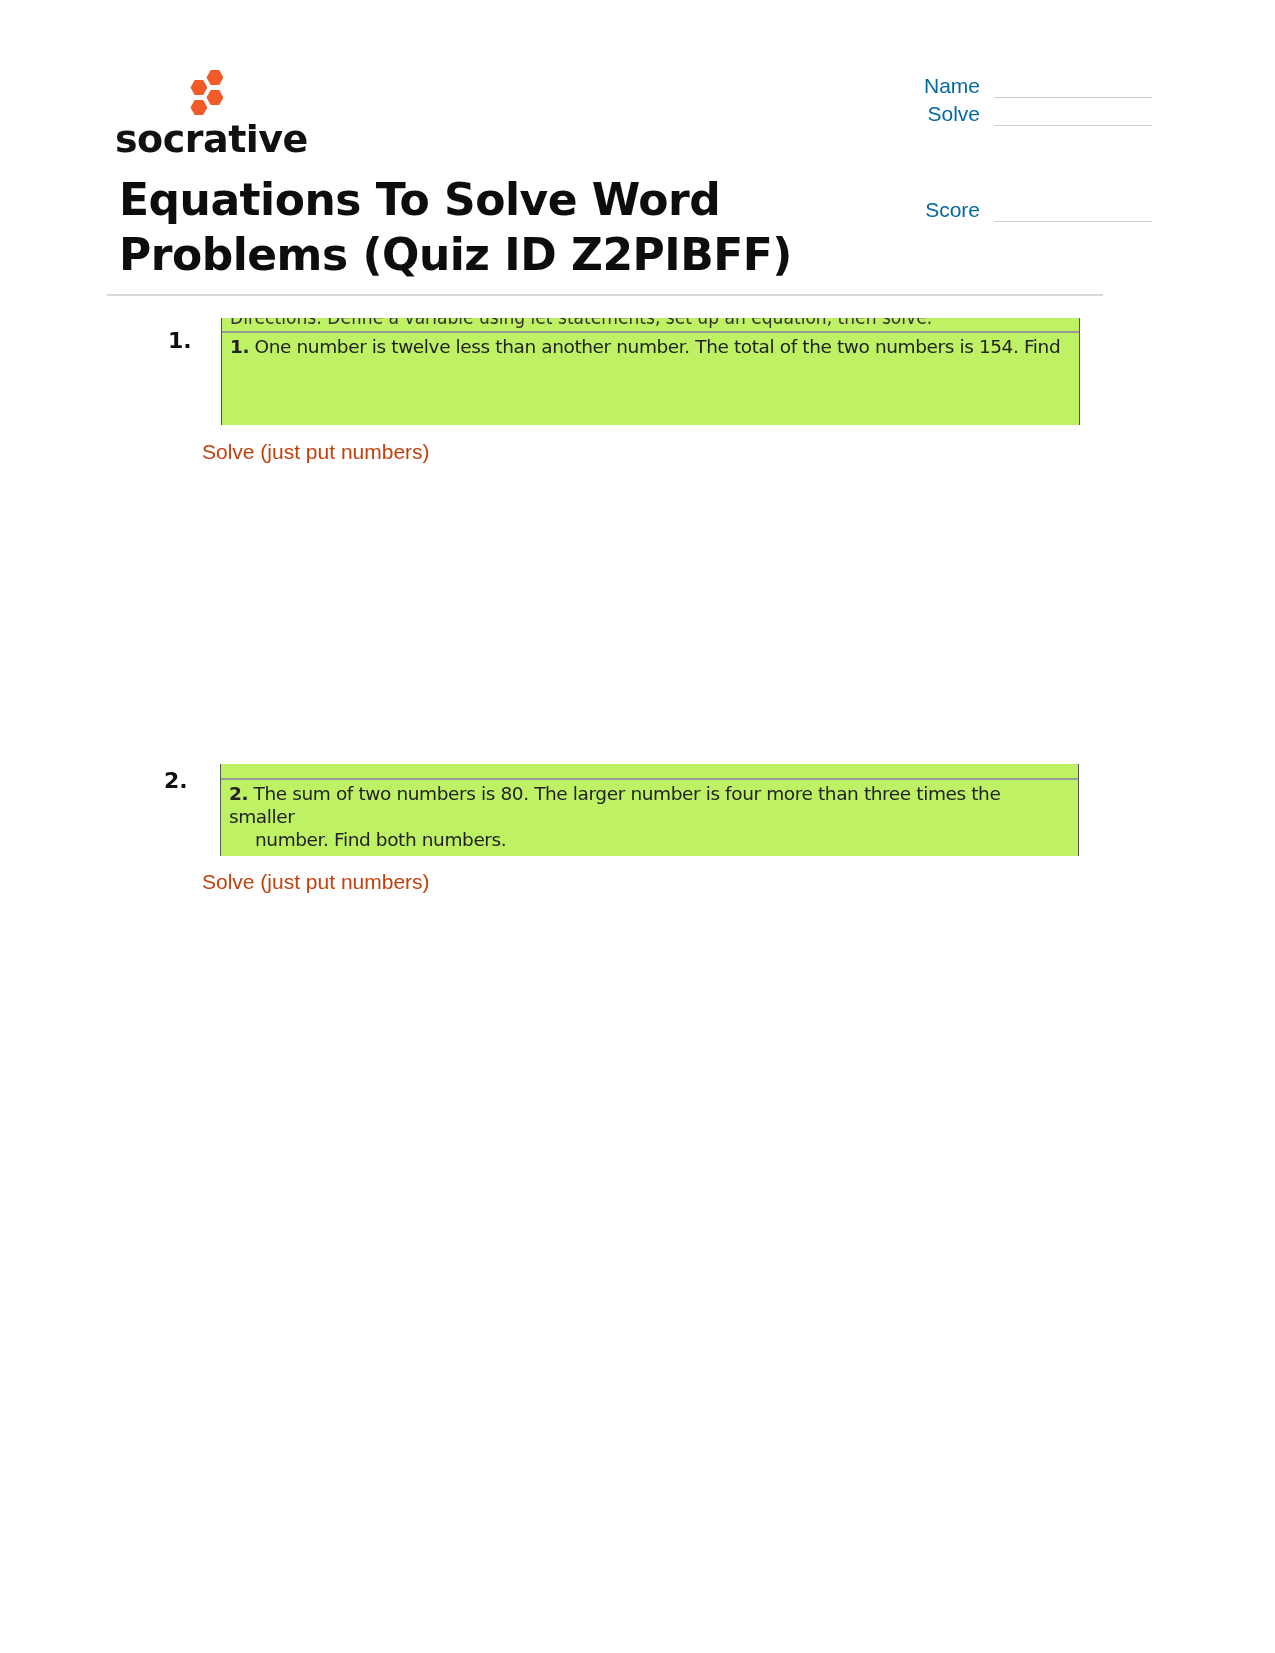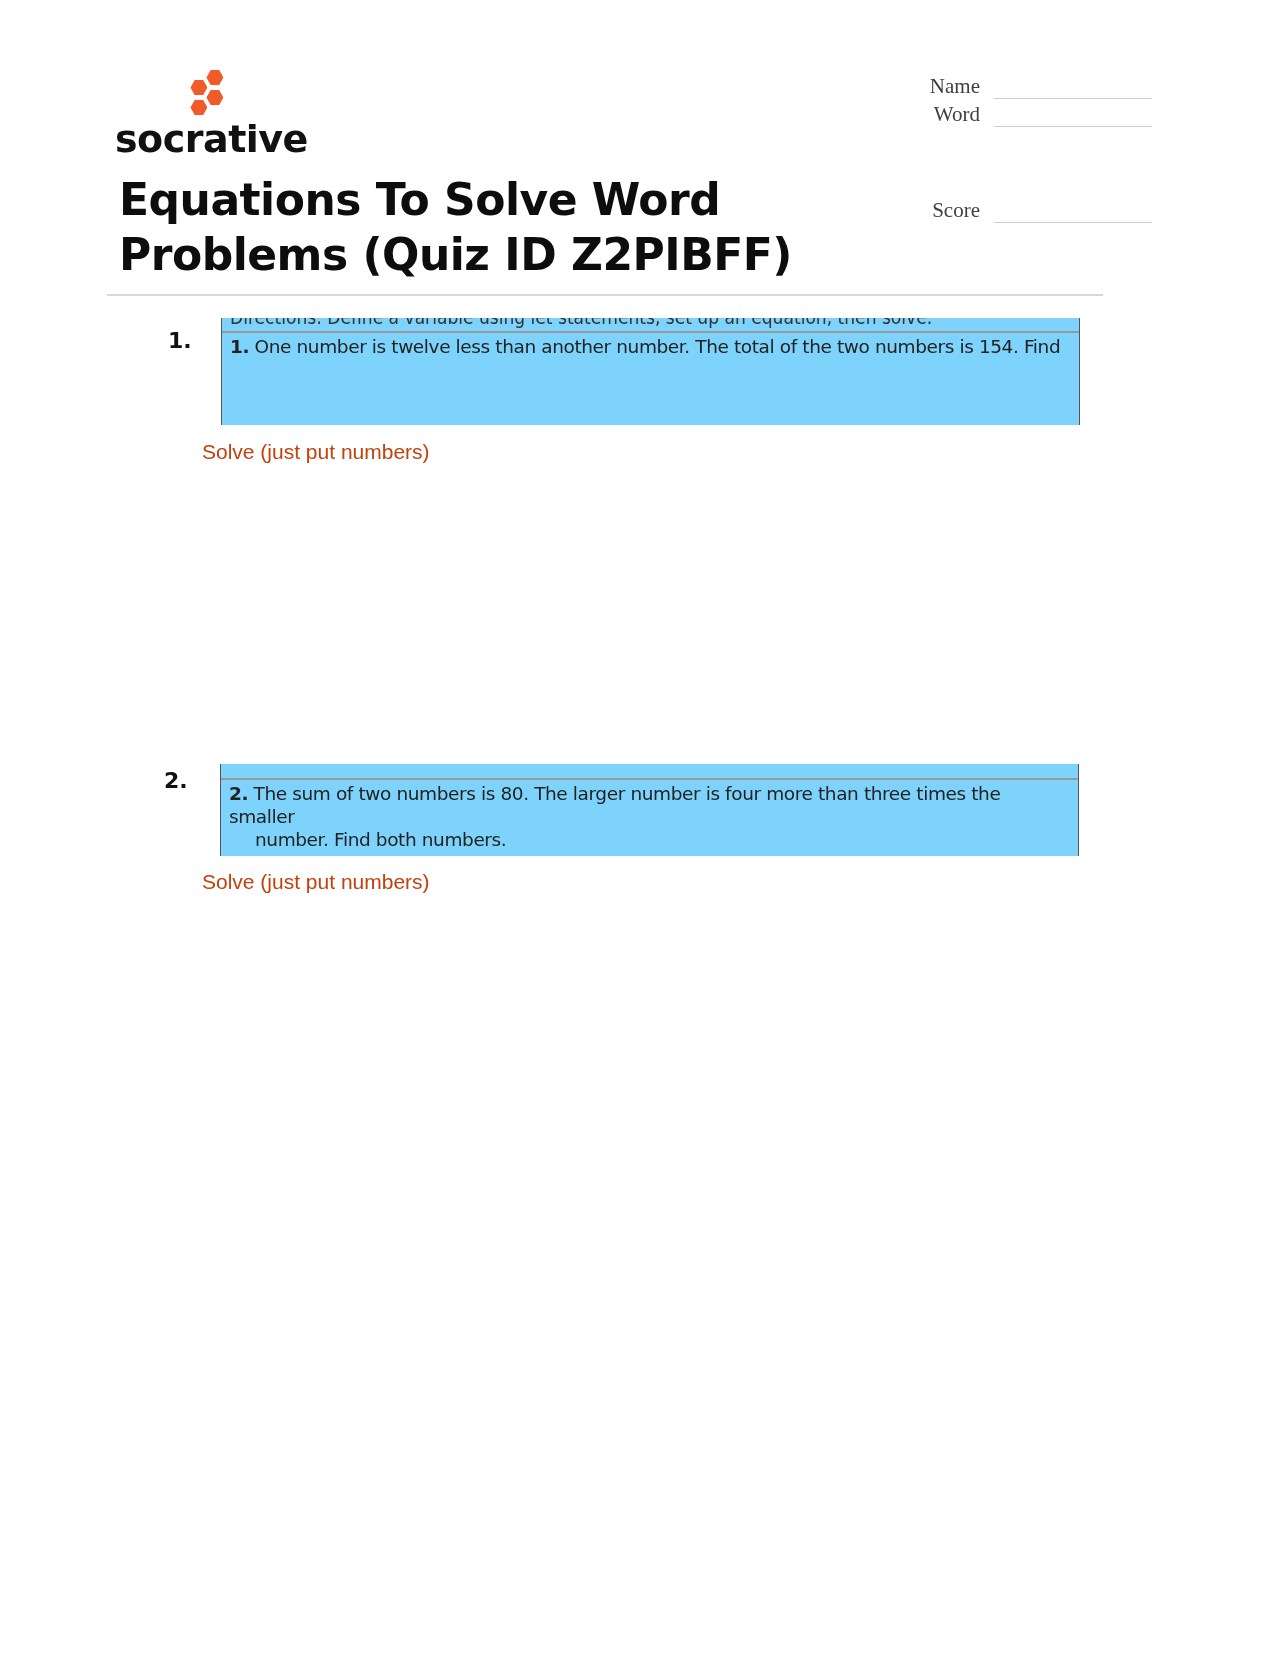--- a/index.html
+++ b/index.html
@@ -5,29 +5,29 @@
     html, body { margin: 0; padding: 0; background: #ffffff; }
     body { width: 1275px; height: 1653px; position: relative; font-family: "Liberation Sans", sans-serif; color: #111; overflow: hidden; }
 
     .logo { position: absolute; left: 107px; top: 70px; display: flex; align-items: center; flex-direction: column; }
     .logo-mark { width: 38px; height: 50px; position: relative; }
     .hex { position: absolute; width: 17px; height: 15px; background: var(--brand); clip-path: polygon(25% 0, 75% 0, 100% 50%, 75% 100%, 25% 100%, 0 50%); }
     .logo-text { font-family: "DejaVu Sans", sans-serif; font-size: 38px; font-weight: 600; letter-spacing: -0.5px; margin-left: 8px; color: #111; line-height: 1; }
 
     .fields { position: absolute; left: 860px; top: 74px; width: 300px; }
     .field { position: absolute; display: flex; align-items: flex-end; }
-    .field-label { width: 120px; text-align: right; font-size: 21px; color: #404040; padding-right: 14px; font-family: Liberation Serif, serif; }
+    .field-label { width: 120px; text-align: right; font-size: 21px; color: #0369a1; padding-right: 14px; font-family: Liberation Sans, sans-serif; }
     .field-line { width: 158px; border-bottom: 1.5px solid #cfcfcf; height: 18px; }
 
     .title { position: absolute; left: 107px; top: 160px; width: 720px; font-family: "DejaVu Sans", sans-serif; font-size: 44px; font-weight: 600; line-height: 55px; letter-spacing: -0.5px; color: #0d0d0d; margin: 12px; }
 
     .divider { position: absolute; left: 107px; top: 294px; width: 996px; height: 1.5px; background: #d8d8d8; }
 
     .q-num { position: absolute; font-family: "DejaVu Sans", sans-serif; font-weight: 700; font-size: 22px; color: #111; }
-    .q-img { position: absolute; border-left: 1.5px solid #555; border-right: 1.5px solid #555; background: #7dd3fc; overflow: hidden; }
+    .q-img { position: absolute; border-left: 1.5px solid #555; border-right: 1.5px solid #555; background: #bef264; overflow: hidden; }
     .q-img .topline { position: absolute; left: 0; right: 0; height: 2px; background: #999; }
     .q-img .cut-text { position: absolute; left: 8px; top: -12px; font-family: "DejaVu Sans", sans-serif; font-size: 19px; color: #333; white-space: nowrap; transform: scaleX(0.9); transform-origin: left; }
     .q-text { position: absolute; left: 8px; right: 10px; font-family: "DejaVu Sans", sans-serif; font-size: 18.5px; line-height: 23px; color: #222; letter-spacing: -0.4px; }
     .q-text b { font-weight: 700; }
     .q-text .cont { padding-left: 26px; display: block; }
 
     .solve { position: absolute; left: 202px; font-family: "Liberation Sans", sans-serif; font-size: 21px; color: #c2410c; }
   </style>
 </head>
 <body>
@@ -41,21 +41,21 @@
   </div>
   <span class="logo-text">socrative</span>
 </div>
 
 <div class="fields">
   <div class="field" style="top:0px;">
     <span class="field-label">Name</span>
     <span class="field-line"></span>
   </div>
   <div class="field" style="top:28px;">
-    <span class="field-label">Word</span>
+    <span class="field-label">Solve</span>
     <span class="field-line"></span>
   </div>
   <div class="field" style="top:124px;">
     <span class="field-label">Score</span>
     <span class="field-line"></span>
   </div>
 </div>
 
 <h1 class="title">Equations To Solve Word Problems (Quiz ID Z2PIBFF)</h1>
 

